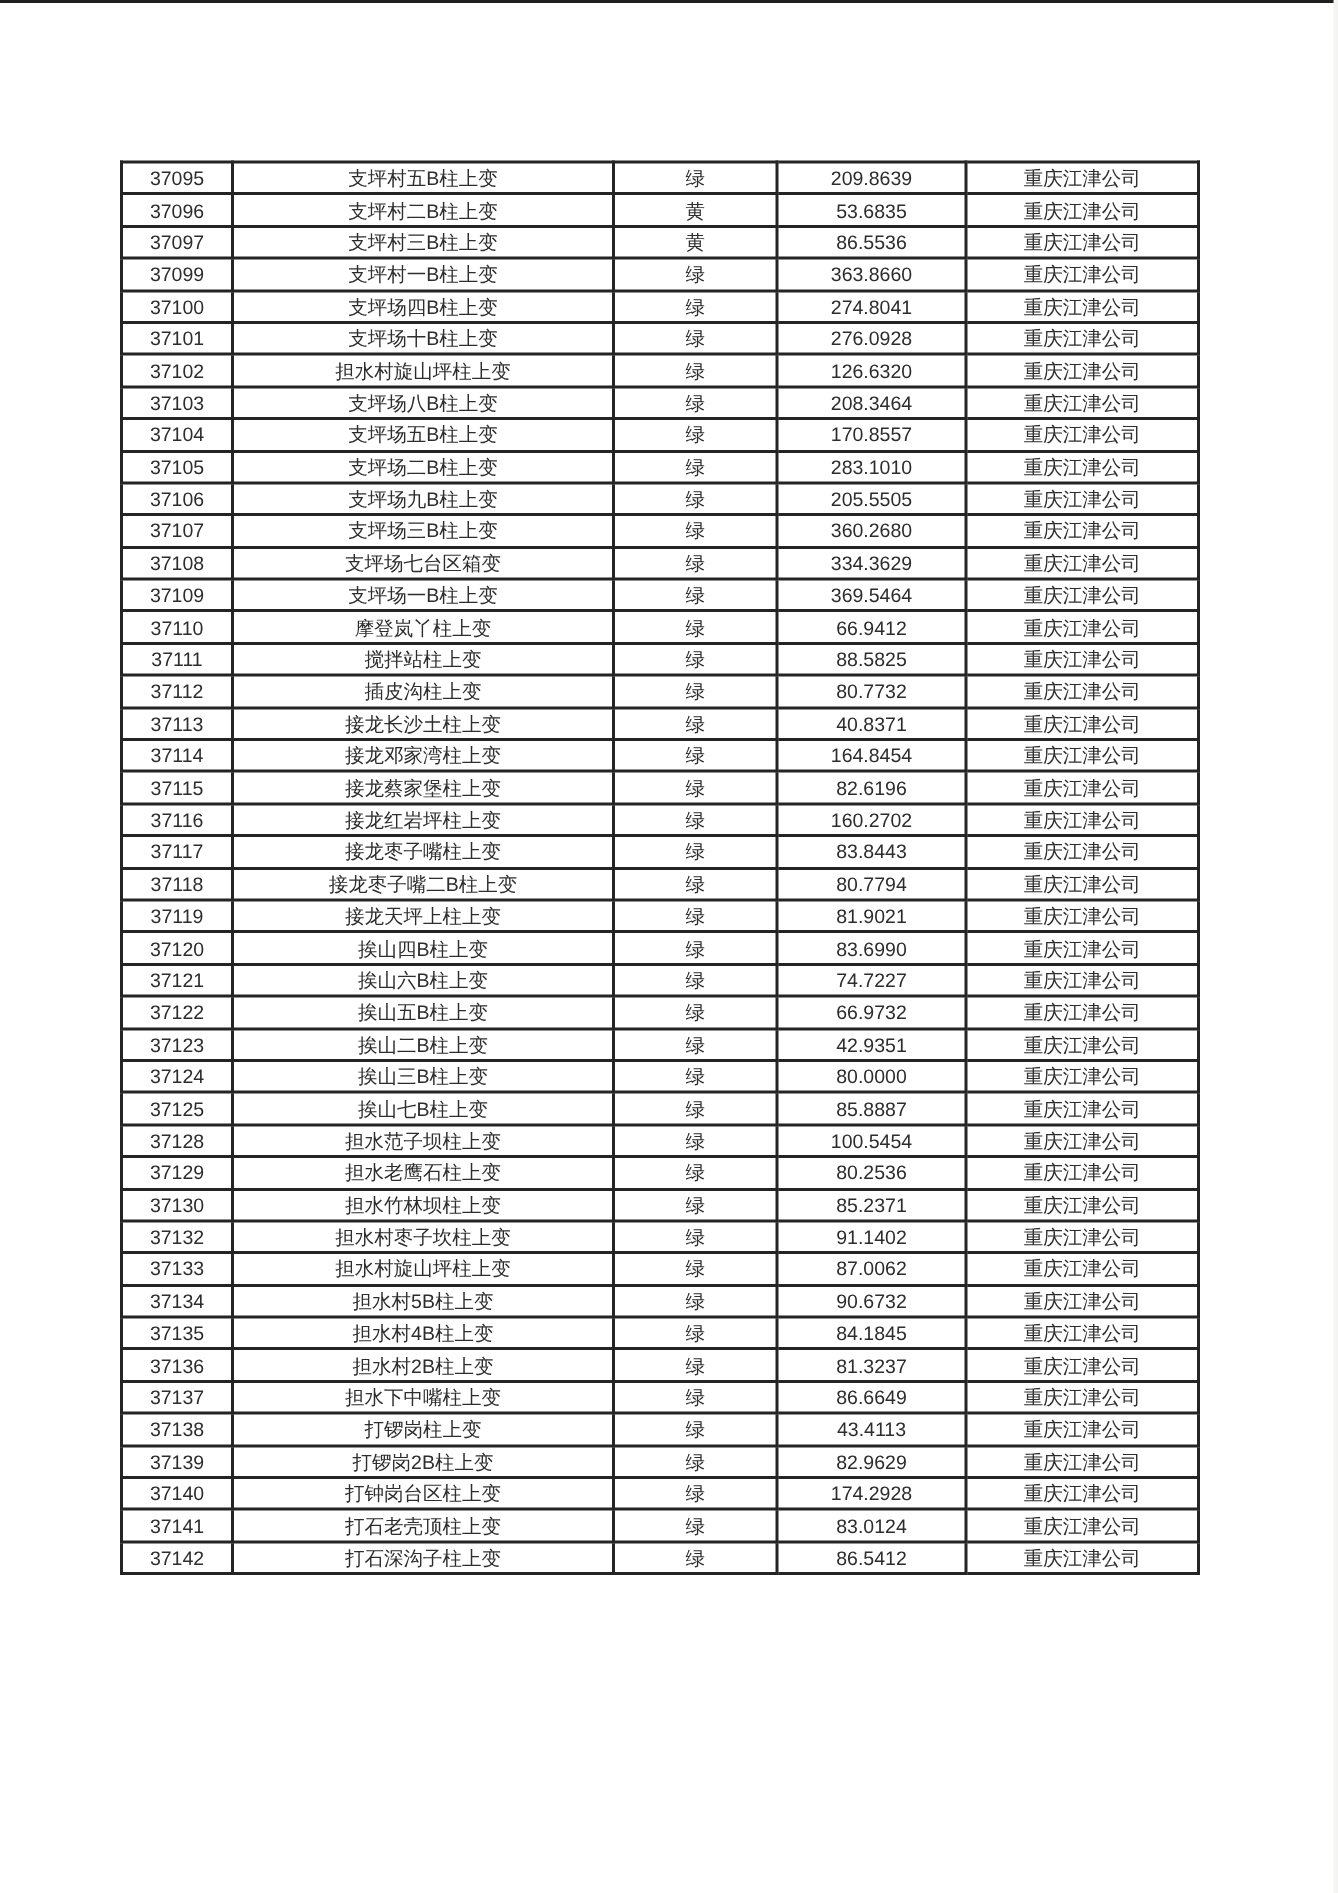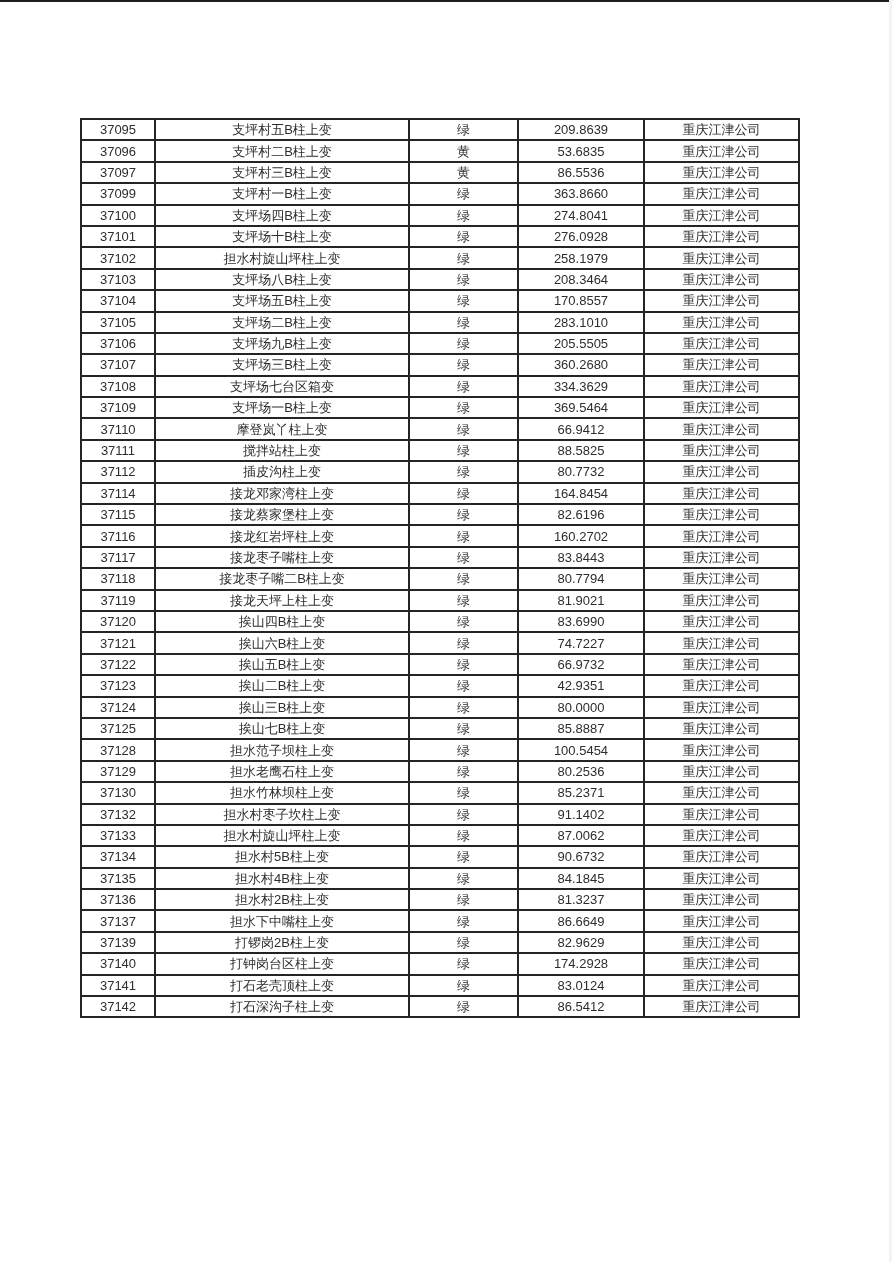--- a/index.html
+++ b/index.html
@@ -26,21 +26,21 @@
     position: absolute;
     right: 0;
     top: 0;
     width: 3px;
     height: 1262px;
     background: #f4f4f2;
   }
   table.data-table {
     position: absolute;
     left: 80px;
-    top: 118px;
+    top: 107px;
     width: 718px;
     border-collapse: collapse;
     table-layout: fixed;
   }
   table.data-table td {
     border: 2px solid #242424;
     height: 19.4px;
     padding: 0 2px;
     text-align: center;
     vertical-align: middle;
@@ -111,21 +111,21 @@
         <td>37101</td>
         <td>支坪场十B柱上变</td>
         <td>绿</td>
         <td>276.0928</td>
         <td>重庆江津公司</td>
       </tr>
       <tr>
         <td>37102</td>
         <td>担水村旋山坪柱上变</td>
         <td>绿</td>
-        <td>258.1979</td>
+        <td>126.6320</td>
         <td>重庆江津公司</td>
       </tr>
       <tr>
         <td>37103</td>
         <td>支坪场八B柱上变</td>
         <td>绿</td>
         <td>208.3464</td>
         <td>重庆江津公司</td>
       </tr>
       <tr>
@@ -185,20 +185,27 @@
         <td>重庆江津公司</td>
       </tr>
       <tr>
         <td>37112</td>
         <td>插皮沟柱上变</td>
         <td>绿</td>
         <td>80.7732</td>
         <td>重庆江津公司</td>
       </tr>
       <tr>
+        <td>37113</td>
+        <td>接龙长沙土柱上变</td>
+        <td>绿</td>
+        <td>40.8371</td>
+        <td>重庆江津公司</td>
+      </tr>
+      <tr>
         <td>37114</td>
         <td>接龙邓家湾柱上变</td>
         <td>绿</td>
         <td>164.8454</td>
         <td>重庆江津公司</td>
       </tr>
       <tr>
         <td>37115</td>
         <td>接龙蔡家堡柱上变</td>
         <td>绿</td>
@@ -329,20 +336,27 @@
         <td>担水村2B柱上变</td>
         <td>绿</td>
         <td>81.3237</td>
         <td>重庆江津公司</td>
       </tr>
       <tr>
         <td>37137</td>
         <td>担水下中嘴柱上变</td>
         <td>绿</td>
         <td>86.6649</td>
+        <td>重庆江津公司</td>
+      </tr>
+      <tr>
+        <td>37138</td>
+        <td>打锣岗柱上变</td>
+        <td>绿</td>
+        <td>43.4113</td>
         <td>重庆江津公司</td>
       </tr>
       <tr>
         <td>37139</td>
         <td>打锣岗2B柱上变</td>
         <td>绿</td>
         <td>82.9629</td>
         <td>重庆江津公司</td>
       </tr>
       <tr>

